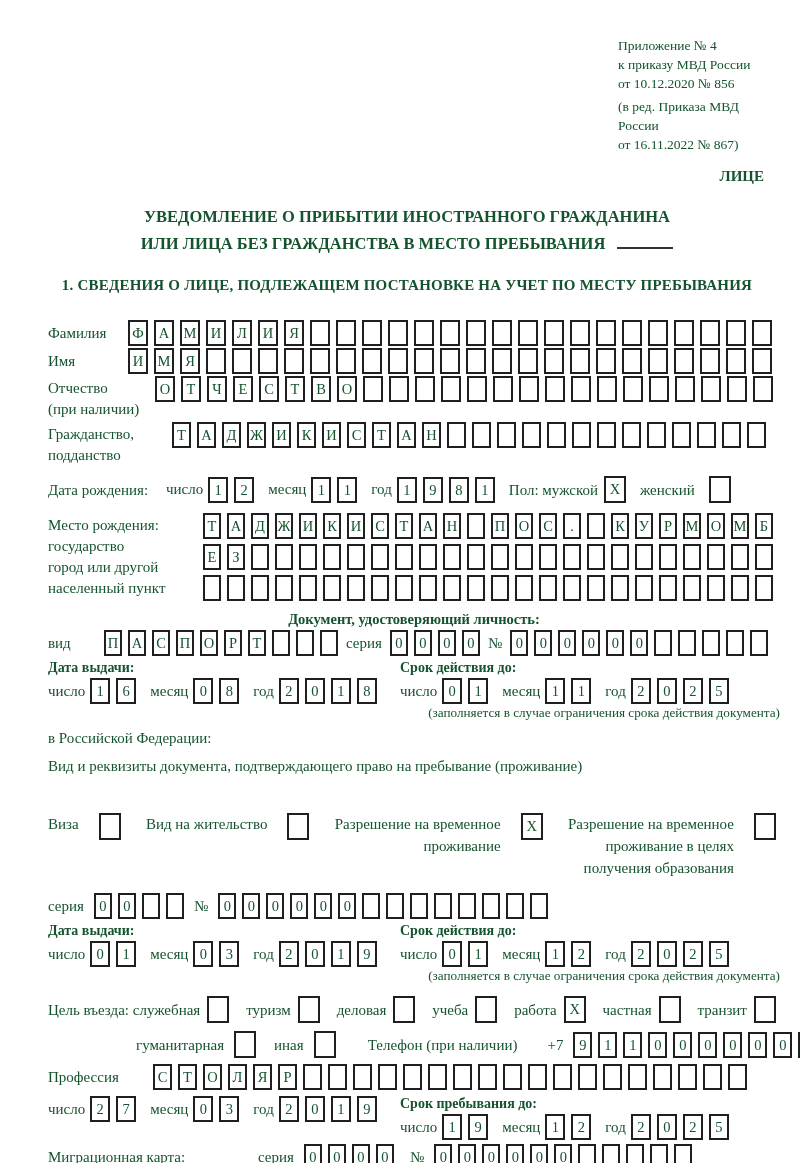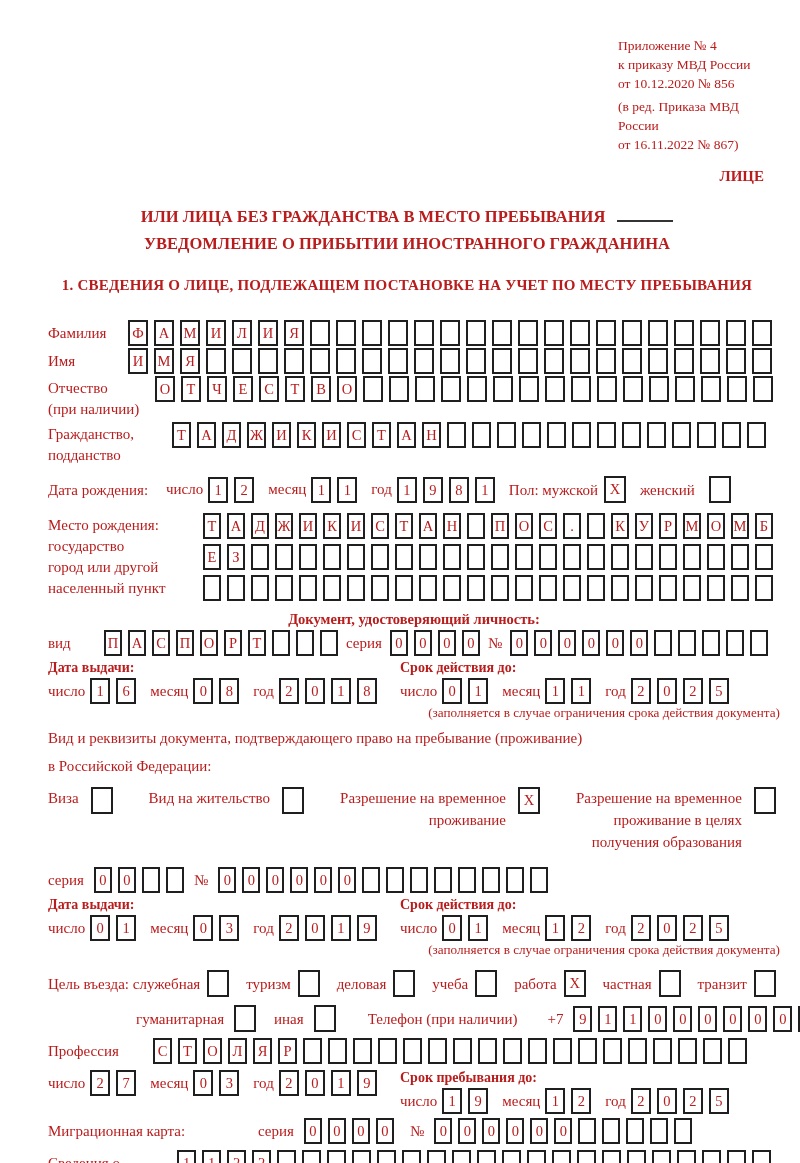--- a/index.html
+++ b/index.html
@@ -1,18 +1,18 @@
 <!DOCTYPE html>
 <html><head>
 <meta charset="utf-8">
 <style>
   html,body{margin:0;padding:0;background:#fff;}
   .page{
     width:800px;height:1163px;box-sizing:border-box;background:#fff;
-    font-family:"Liberation Serif","DejaVu Serif",serif;color:#b91c1c;
+    font-family:"Liberation Serif","DejaVu Serif",serif;color:#14532d;
     padding:36px 20px 0 48px;position:relative;overflow:hidden;
   }
   
   .annex{margin-left:570px;font-size:13.5px;line-height:19px;}
   .annex .g2{margin-top:4px;}
   .forma{text-align:right;padding-right:16px;font-weight:bold;font-size:15px;margin-top:14px;}
   .title{ text-align:center;font-weight:bold;font-size:16.5px;line-height:27px;margin-top:18px;margin-left:-14px;}
   .uline{display:inline-block;width:56px;border-bottom:2px solid #333;margin-left:12px;}
   .sec-heading{font-weight:bold;font-size:15px;letter-spacing:.2px;text-align:center;margin:20px 0 0 -14px;}
   
@@ -41,21 +41,21 @@
   .dcol-r{flex:1;}
   .dtitle{font-weight:bold;font-size:14px;margin-bottom:2px;}
   .dg{display:inline-flex;align-items:center;}
   .dg .dl{font-size:15px;margin-right:5px;}
   .dg .cells{margin-right:8px;}
   .note{font-size:13.2px;text-align:right;margin-top:1px;}
   .plain{font-size:15px;line-height:22px;}
   .mt6{margin-top:6px;} .mt10{margin-top:10px;} .mt14{margin-top:14px;}
   
   .opts{display:flex;align-items:flex-start;justify-content:space-between;margin-top:10px;padding-right:4px;}
-  .opt{display:flex;align-items:flex-start;gap:12px;}
+  .opt{display:flex;align-items:flex-start;gap:20px;margin-top:26px;}
   .opt-label{font-size:15px;line-height:22px;white-space:pre-line;}
   .opt-label.ctr{text-align:right;}
   
   .purpose1{display:flex;align-items:center;justify-content:space-between;margin-top:12px;padding-right:4px;}
   .purpose1 .pi{display:flex;align-items:center;gap:7px;}
   .purpose2{display:flex;align-items:center;margin-top:8px;margin-left:88px;gap:10px;}
   
   .mig{display:flex;align-items:center;margin-top:4px;gap:10px;}
   
   .reps{display:flex;align-items:flex-start;margin-top:6px;}
@@ -71,24 +71,24 @@
     <div>Приложение № 4</div>
     <div>к приказу МВД России</div>
     <div>от 10.12.2020 № 856</div>
     <div class="g2">(в ред. Приказа МВД России</div>
     <div>от 16.11.2022 № 867)</div>
   </div>
 
   <div class="forma">ЛИЦЕ</div>
 
   <div class="title">
+    <div>УВЕДОМЛЕНИЕ О ПРИБЫТИИ ИНОСТРАННОГО ГРАЖДАНИНА</div>
     <div>
       <span>ИЛИ ЛИЦА БЕЗ ГРАЖДАНСТВА В МЕСТО ПРЕБЫВАНИЯ</span><span class="uline"></span>
     </div>
-    <div>УВЕДОМЛЕНИЕ О ПРИБЫТИИ ИНОСТРАННОГО ГРАЖДАНИНА</div>
   </div>
 
   <div class="sec-heading">1. СВЕДЕНИЯ О ЛИЦЕ, ПОДЛЕЖАЩЕМ ПОСТАНОВКЕ НА УЧЕТ ПО МЕСТУ ПРЕБЫВАНИЯ</div>
 
   <div class="fbody">
 
     <div class="row">
       <div class="lbl w80">Фамилия</div>
       <div class="cells">
           <span class="cell">Ф</span>
@@ -412,22 +412,22 @@
               <span class="cell">2</span>
               <span class="cell">0</span>
               <span class="cell">2</span>
               <span class="cell">5</span>
             </span>
         </span>
         <div class="note">(заполняется в случае ограничения срока действия документа)</div>
       </div>
     </div>
 
+    <div class="plain" style="margin-top:6px;">в Российской Федерации:</div>
     <div class="plain mt6">Вид и реквизиты документа, подтверждающего право на пребывание (проживание)</div>
-    <div class="plain" style="margin-top:6px;">в Российской Федерации:</div>
 
     <div class="opts">
       <div class="opt">
         <span class="opt-label">Виза</span>
         <span class="cb"></span>
       </div>
       <div class="opt">
         <span class="opt-label">Вид на жительство</span>
         <span class="cb"></span>
       </div>

